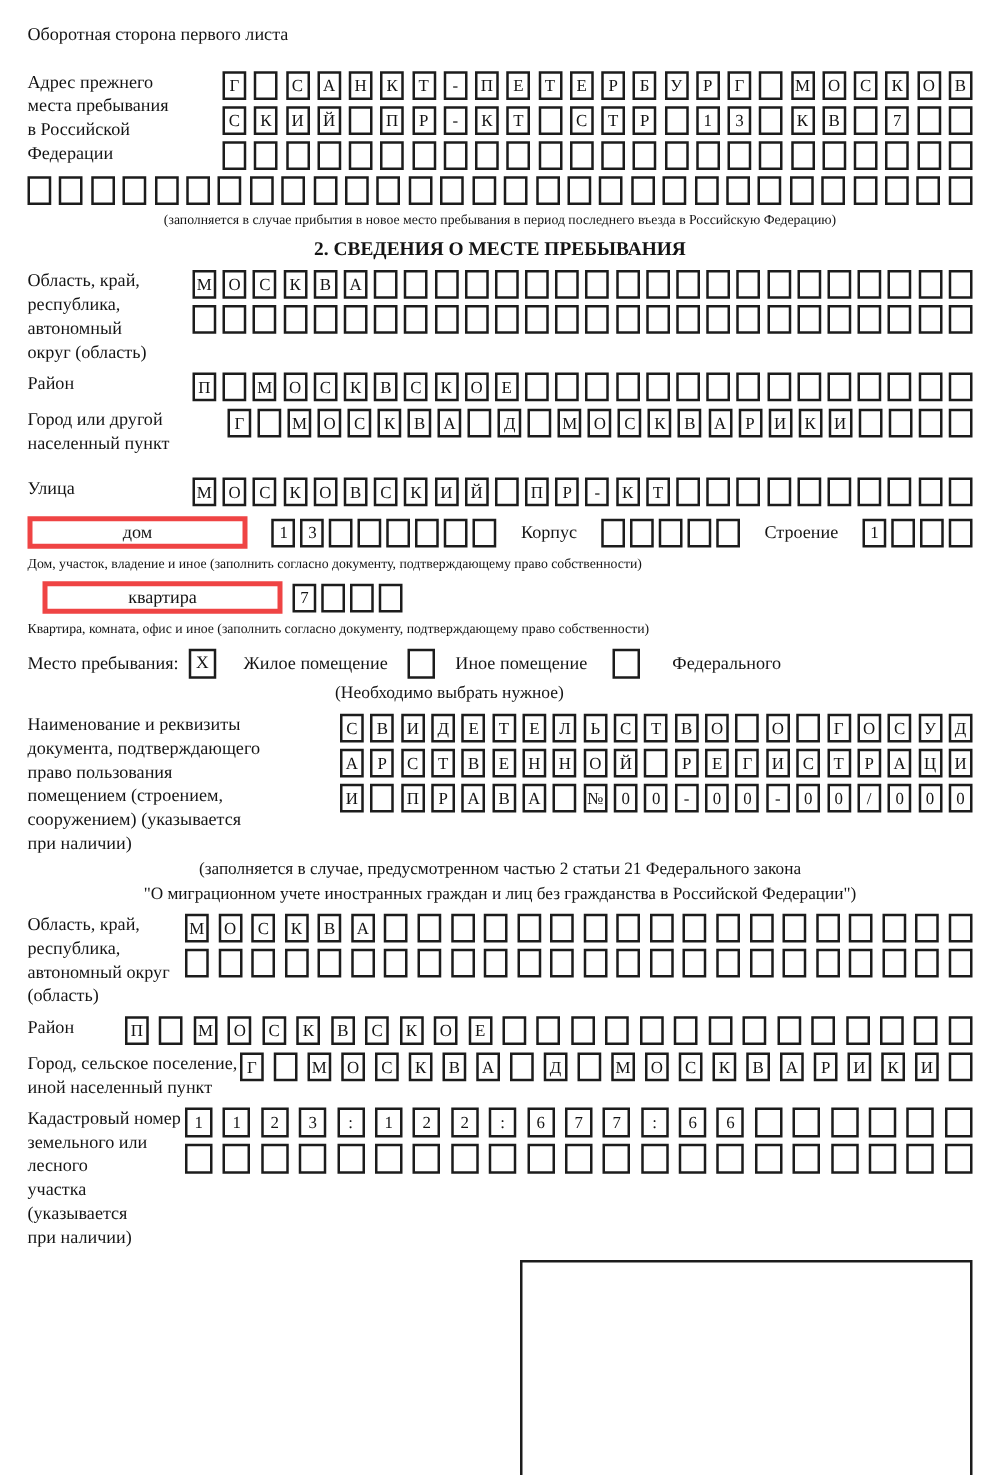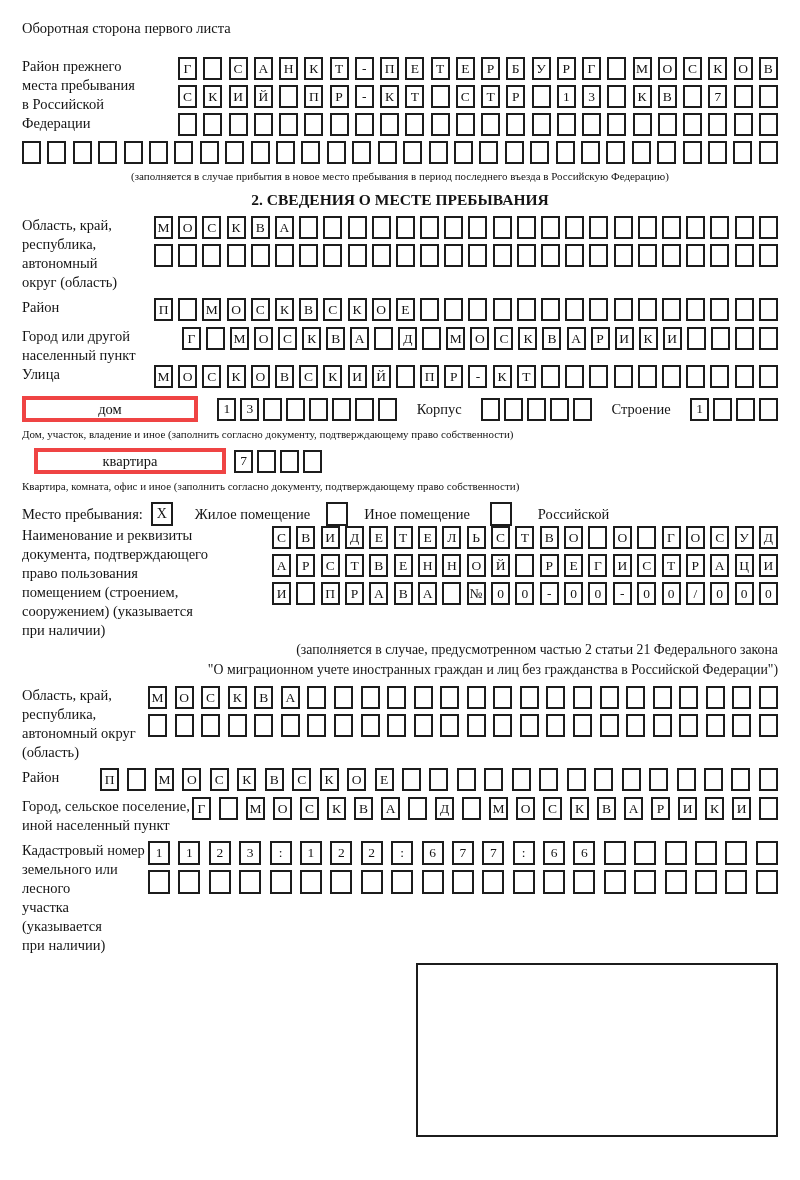--- a/index.html
+++ b/index.html
@@ -28,56 +28,56 @@
     font-size: 13.5px; flex: 0 0 auto;
   }
   .wide .cell { width: 22px; height: 24px; }
 
   .fullrow { margin-top: 5px; }
   .caption { font-size: 11px; margin-top: 6px; }
   .center { text-align: center; }
 
   .sec-title { text-align: center; font-weight: bold; font-size: 15.5px; margin: 9px 0 7px 0; }
 
-  .mt6 { margin-top: 6px; } .mt4 { margin-top: 0; }
+  .mt6 { margin-top: 6px; } .mt4 { margin-top: 17px; }
 
   .rect-label {
     border: 4px solid #ef4444; height: 26px; display: flex; align-items: center;
     justify-content: center; font-size: 14.5px; background: #fff; flex: 0 0 auto;
   }
   .house-row { display: flex; align-items: center; justify-content: space-between; margin-top: 8px; }
   .house-rect { width: 176px; }
   .inline-lbl { font-size: 14.5px; }
   .apt-row { display: flex; align-items: center; gap: 8px; margin-top: 8px; }
   .apt-rect { width: 192px; margin-left: 12px; }
 
   .stay-row { display: flex; align-items: center; margin-top: 10px; font-size: 14.5px; }
   .chk {
     width: 22px; height: 24px; border: 2px solid #1c1c1c; display: inline-flex;
     align-items: center; justify-content: center; font-size: 14px; flex: 0 0 auto;
   }
   .ml8 { margin-left: 8px; } .ml12 { margin-left: 22px; } .ml16 { margin-left: 16px; }
   .ml20 { margin-left: 20px; } .ml26 { margin-left: 26px; }
   .stay-note { font-size: 14px; margin: 4px 0 8px 246px; }
 
-  .note-line { text-align: right; font-size: 13.8px; line-height: 20px; }
+  .note-line { text-align: center; font-size: 13.8px; line-height: 20px; }
 
   .stamp-col { width: 392px; margin-left: auto; margin-top: 8px; }
   .stamp-box { width: 362px; height: 174px; border: 2px solid #1c1c1c; margin-left: 30px; }
 </style>
 </head>
 <body>
 
 <div class="page">
 
   <div class="header-note">Оборотная сторона первого листа</div>
 
   <section>
     <div class="field">
-      <div class="label w150">Район прежнего
+      <div class="label w150">Адрес прежнего
 места пребывания
 в Российской
 Федерации</div>
       <div class="rows-col">
         <div class="boxrow">
             <span class="cell">Г</span>
             <span class="cell"></span>
             <span class="cell">С</span>
             <span class="cell">А</span>
             <span class="cell">Н</span>
@@ -395,22 +395,23 @@
     </div>
     <div class="caption">Квартира, комната, офис и иное (заполнить согласно документу, подтверждающему право собственности)</div>
 
     <div class="stay-row">
       <span>Место пребывания:</span>
       <span class="chk ml8">X</span>
       <span class="ml12">Жилое помещение</span>
       <span class="chk ml16"></span>
       <span class="ml16">Иное помещение</span>
       <span class="chk ml20"></span>
-      <span class="ml26">Российской</span>
-    </div>
+      <span class="ml26">Федерального</span>
+    </div>
+    <div class="stay-note">(Необходимо выбрать нужное)</div>
 
     <div class="field">
       <div class="label w248">Наименование и реквизиты
 документа, подтверждающего
 право пользования
 помещением (строением,
 сооружением) (указывается
 при наличии)</div>
       <div class="rows-col">
         <div class="boxrow">

